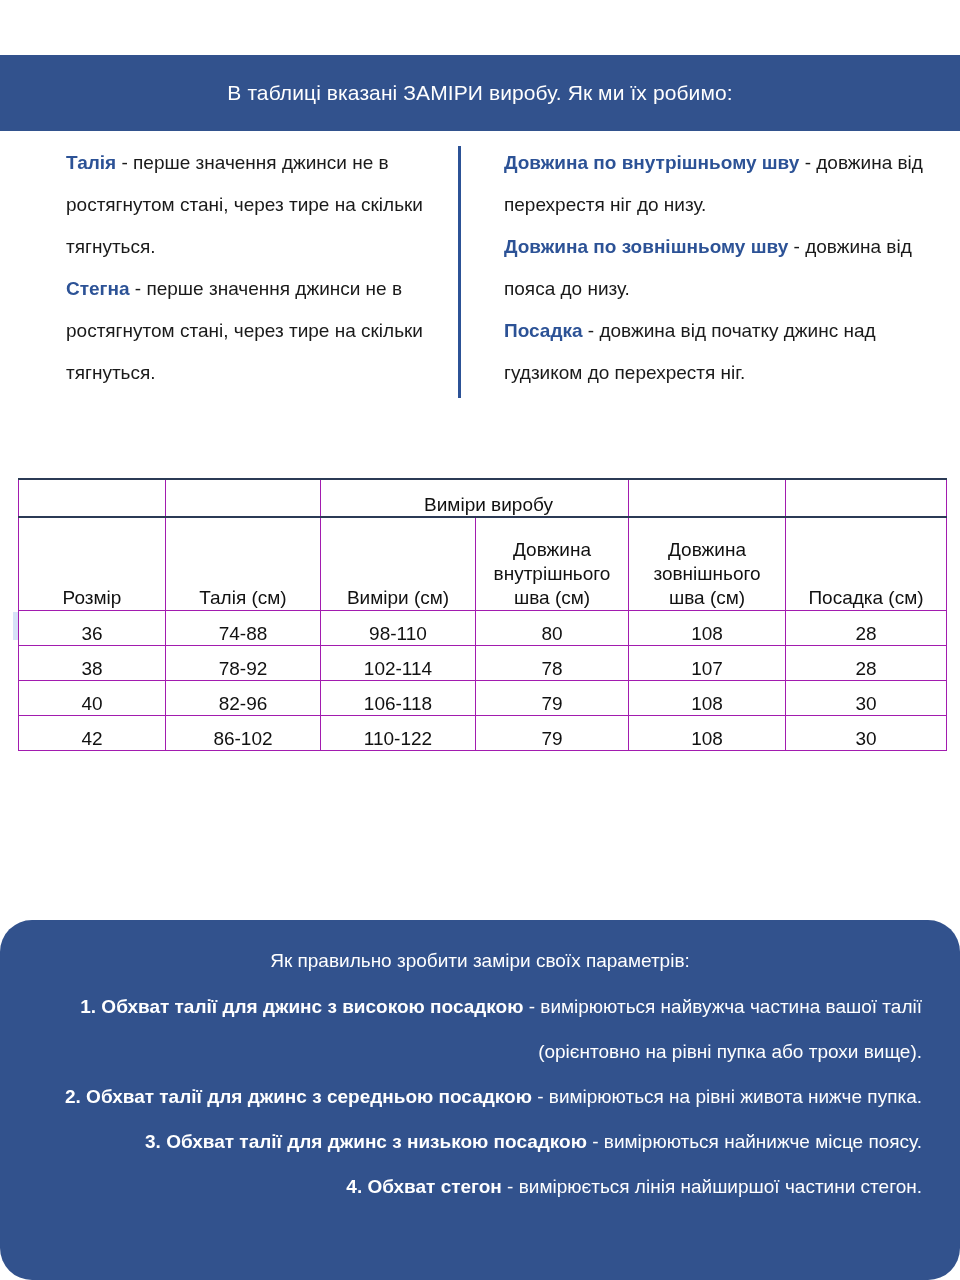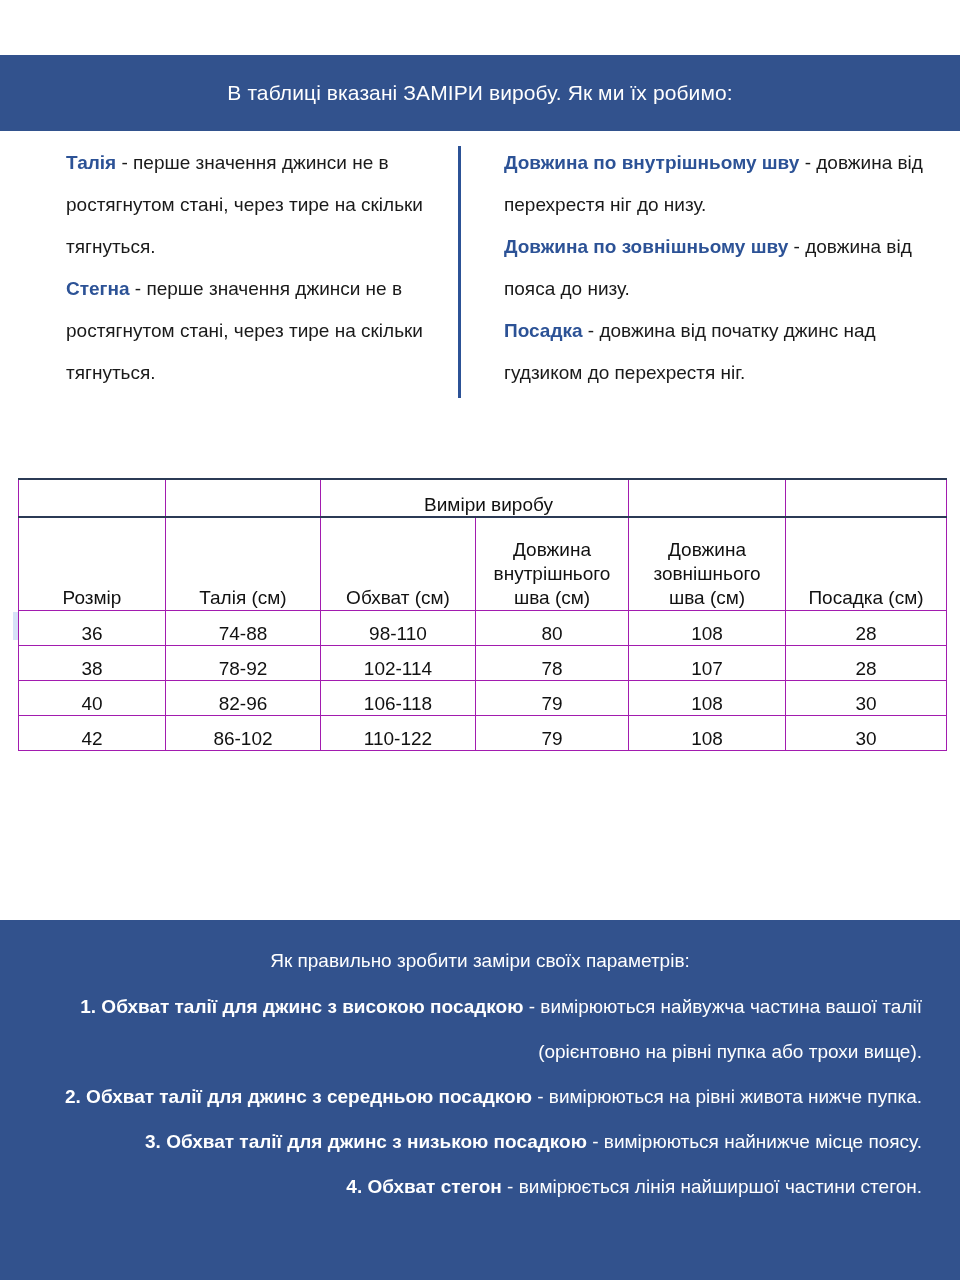--- a/index.html
+++ b/index.html
@@ -127,20 +127,21 @@
 
   
   .bottom-banner {
     position: absolute;
     left: 0;
     top: 920px;
     width: 960px;
     height: 360px;
     background: #32528d;
     color: #ffffff;
+    border-radius: 32px;
   }
   .bottom-title {
     text-align: center;
     font-size: 19px;
     padding-top: 28px;
     line-height: 26px;
   }
   .bottom-list {
     padding: 10px 38px 0 32px;
     font-size: 19px;
@@ -199,21 +200,21 @@
       <tr class="hdr-top">
         <td class="strong-edge"></td>
         <td class="strong-edge"></td>
         <td class="strong-edge merged-label" colspan="2">Виміри виробу</td>
         <td class="strong-edge"></td>
         <td class="strong-edge"></td>
       </tr>
       <tr class="hdr-main">
         <td>Розмір</td>
         <td>Талія (см)</td>
-        <td>Обхват (см)</td>
+        <td>Виміри (см)</td>
         <td>
           <div>Довжина</div>
           <div>внутрішнього</div>
           <div>шва (см)</div>
         </td>
         <td>
           <div>Довжина</div>
           <div>зовнішнього</div>
           <div>шва (см)</div>
         </td>

